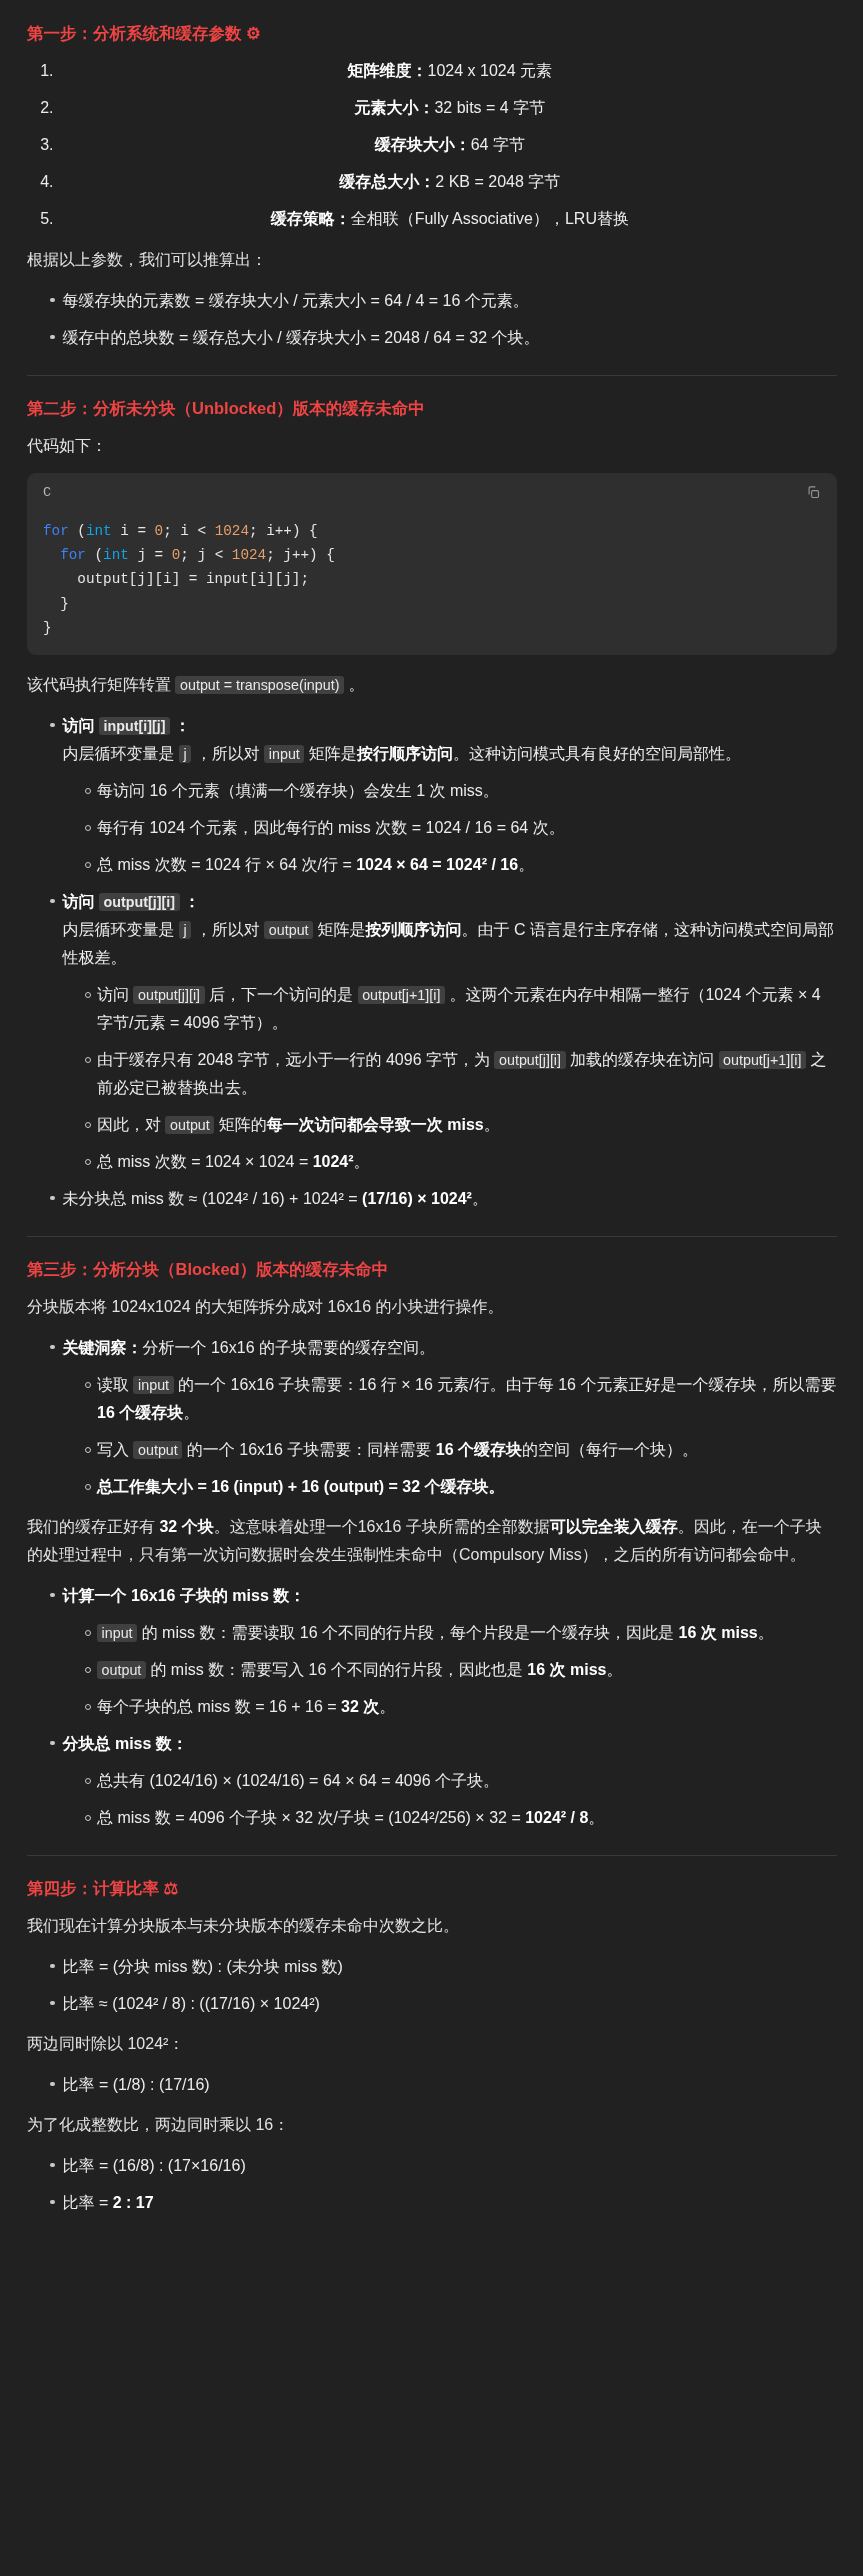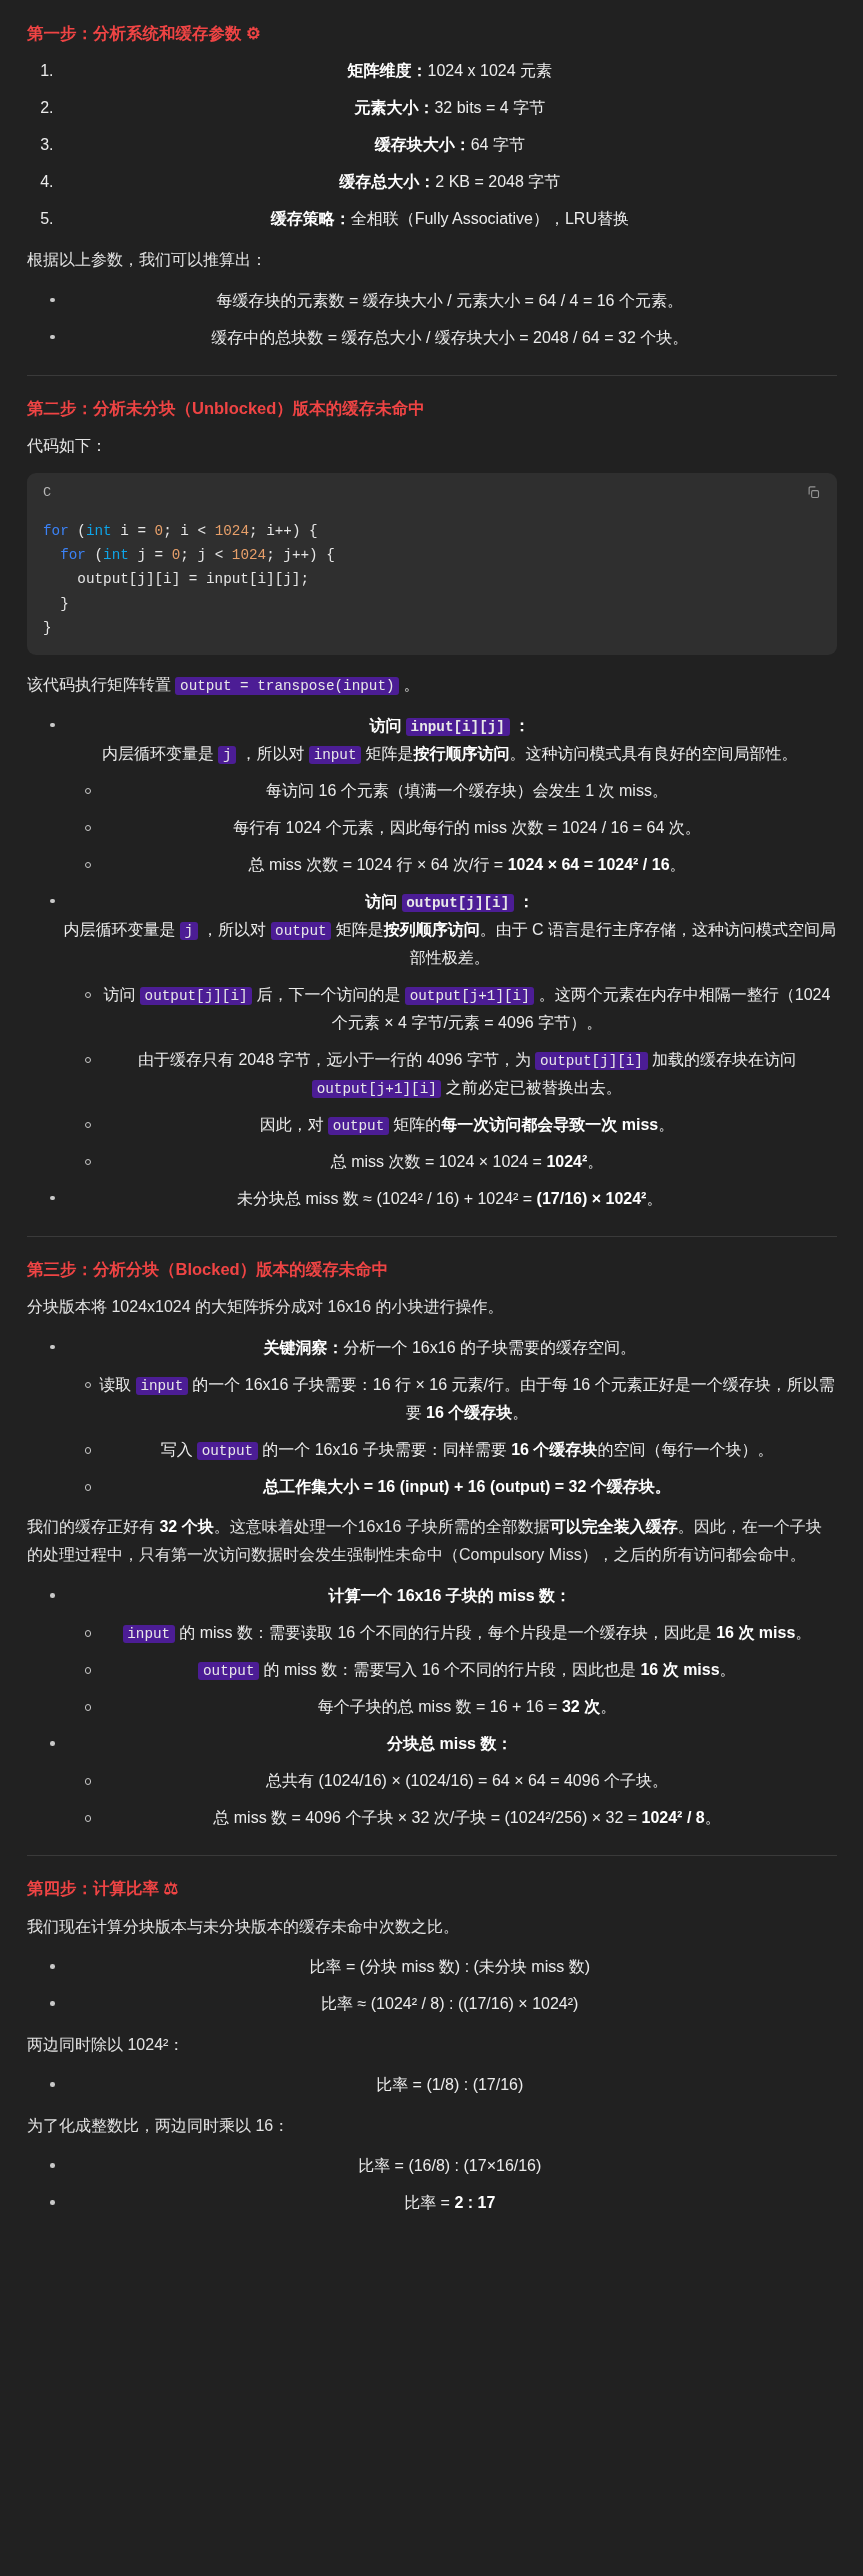--- a/index.html
+++ b/index.html
@@ -41,21 +41,20 @@
   }
   ol.num-list > li {
     margin-bottom: 9px;
     padding-left: 4.6px;
     text-align: center;
   }
   ul.bul {
     margin: 0 0 12.5px 0;
     padding-left: 23px;
     list-style: none;
-    text-align: center;
   }
   ul.bul > li {
     position: relative;
     margin-bottom: 9px;
     padding-left: 12.5px;
   }
   ul.bul > li::before {
     content: "";
     position: absolute;
     left: 0; top: 11px;
@@ -70,22 +69,22 @@
   }
   ul.bul ul.bul > li::before {
     background: transparent;
     border: 1.1px solid #c9c9c9;
     width: 4.6px; height: 4.6px;
     top: 11px;
   }
   b, strong { font-weight: bold; color: #ffffff; }
 
   code.inl {
-    font-family: Liberation Mono, monospace;
-    background: #4c1d95;
+    font-family: Liberation Sans, sans-serif;
+    background: #404040;
     border-radius: 2.9px;
     padding: 1.1px 4.6px;
     font-size: 14.3px;
     color: #e8e8e8;
   }
   .codeblock {
     background: #2f2f2f;
     border-radius: 9px;
     overflow: hidden;
     margin: 0 0 16px 0;

